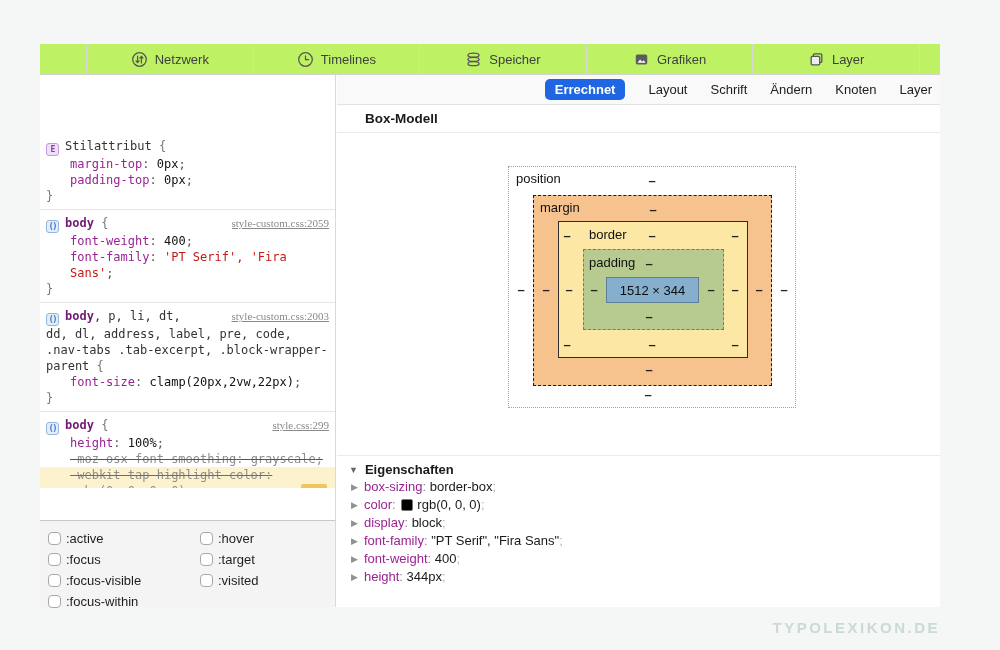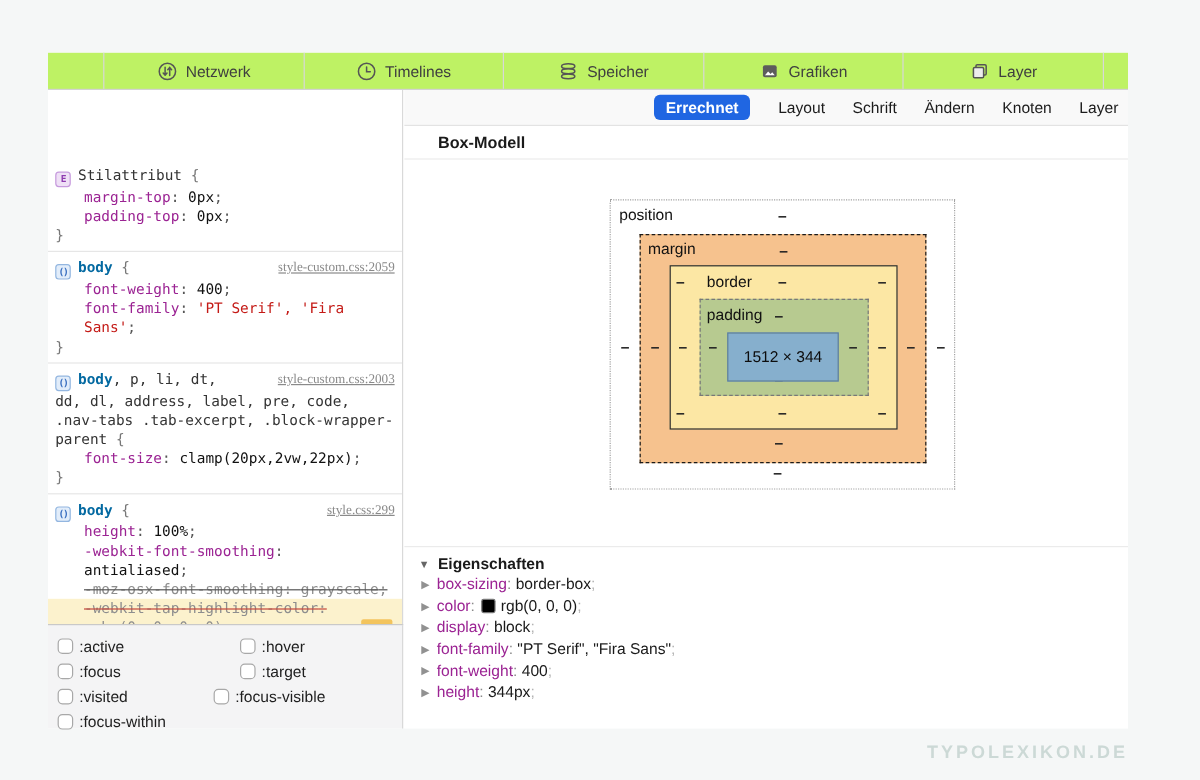--- a/index.html
+++ b/index.html
@@ -31,21 +31,21 @@
                   border-right:1px solid #d9d9d9; overflow:hidden;
                   font-family:"DejaVu Sans Mono", monospace; font-size:12px; line-height:16px; color:#222; }
   .rules-spacer { height:58px; }
   .rule { padding:5px 6px; }
   .rule + .rule { border-top:1px solid #e6e6e6; }
   .badge { display:inline-block; width:13px; height:13px; border-radius:3px; font-size:8px; font-weight:bold;
            text-align:center; line-height:12px; vertical-align:-2px; margin-right:6px; letter-spacing:-1px;
            font-family:"DejaVu Sans Mono", monospace; }
   .badge.elem { color:#8e3bb0; border:1px solid #c69add; background:#efe0f6; }
   .badge.css  { color:#3a6fc0; border:1px solid #93b6e0; background:#e2edfa; }
-  .sel-bold { font-weight:bold; color:#0369a1; }
+  .sel-bold { font-weight:bold; color:#701a75; }
   .sel-rest { color:#333; }
   .brace { color:#777; }
   .src-link { float:right; font-family:Liberation Serif, serif; font-size:11px; color:#8a8a8a;
               text-decoration:underline; white-space:nowrap; overflow:hidden; display:inline-block; }
   .src-link.clip { max-width:108px; }
   .src-link.w140 { width:140px; text-align:right; }
   .decl { padding-left:24px; }
   .prop { color:#9b2393; }
   .colon { color:#555; }
   .val { color:#111; }
@@ -74,21 +74,21 @@
   .bm-title-row { height:28px; line-height:28px; border-bottom:1px solid #ebebeb; padding-left:28px;
                   font-size:13.5px; font-weight:bold; color:#1a1a1a; }
 
   
   .pos-box { position:absolute; left:171px; top:61px; width:288px; height:242px; background:#fff;
              border:1px dotted #a3a3a3; font-size:13px; color:#111; }
   .bm-label { position:absolute; white-space:nowrap; }
   .margin-box  { position:absolute; left:24px; top:28px;  width:239px; height:191px; background:#f6c28e; border:1px dashed #1a1a1a; }
   .border-box  { position:absolute; left:49px; top:54px;  width:190px; height:137px; background:#fce7a4; border:1px solid #2c2c2c; }
   .padding-box { position:absolute; left:74px; top:82px;  width:141px; height:81px;  background:#b7ca90; border:1px dashed #787878; }
-  .content-box { position:absolute; left:97px; top:110px; width:93px;  height:41px;  background:#86afcd; border:1px solid #5f7f96;
+  .content-box { position:absolute; left:97px; top:110px; width:93px;  height:26px;  background:#86afcd; border:1px solid #5f7f96;
                  display:flex; align-items:center; justify-content:center; font-size:13px; color:#0d0d0d; }
   .dash { position:absolute; transform:translate(-50%,-50%); font-weight:bold; color:#222; font-size:13px; }
 
   
   .props { position:absolute; left:0; top:350px; width:603px; border-top:1px solid #ebebeb;
            padding:5px 0 0 12px; font-size:13px; line-height:18px; }
   .props-header { font-weight:bold; color:#1a1a1a; height:17px; }
   .tri-down { display:inline-block; font-size:9px; color:#666; margin-right:7px; vertical-align:1px; }
   .prop-row { height:18px; white-space:nowrap; }
   .tri-right { display:inline-block; font-size:9px; color:#919191; margin:0 6px 0 2px; vertical-align:1px; }
@@ -197,21 +197,20 @@
         </div>
         <div class="decl"><span class="prop">font-size</span><span class="colon">: </span><span class="val">clamp(20px,2vw,22px)</span><span class="semi">;</span></div>
         <div class="brace">}</div>
       </div>
 
       <div class="rule">
         <div>
           <span class="src-link">style.css:299</span><span class="badge css">()</span><span class="sel-bold">body</span><span class="brace"> </span><span class="brace">{</span>
         </div>
         <div class="decl"><span class="prop">height</span><span class="colon">: </span><span class="val">100%</span><span class="semi">;</span></div>
-        <div class="decl"><span class="prop">-webkit-font-smoothing</span><span class="colon">: </span><span class="val">antialiased</span><span class="semi">;</span></div>
         <div class="decl struck"><span class="strike"><span class="prop">-moz-osx-font-smoothing</span><span class="colon">: </span><span class="val">grayscale</span><span class="semi">;</span></span></div>
         <div class="decl struck hl"><span class="strike"><span class="prop">-webkit-tap-highlight-color</span><span class="colon">:</span></span></div>
         <div class="partial-line">
           <span class="ptxt">rgba(0, 0, 0, 0);</span>
           <span class="partial-chip"></span>
         </div>
       </div>
     </div>
 
     <div class="pseudo-panel">
@@ -224,27 +223,27 @@
           <span>:hover</span>
         </div>
       <div class="pseudo-item c1">
           <span class="cb"></span>
           <span>:focus</span>
         </div>
       <div class="pseudo-item c2">
           <span class="cb"></span>
           <span>:target</span>
         </div>
+      <div class="pseudo-item c1">
+          <span class="cb"></span>
+          <span>:focus-visible</span>
+        </div>
       <div class="pseudo-item c2">
           <span class="cb"></span>
           <span>:visited</span>
-        </div>
-      <div class="pseudo-item c1">
-          <span class="cb"></span>
-          <span>:focus-visible</span>
         </div>
       <div class="pseudo-item c1">
           <span class="cb"></span>
           <span>:focus-within</span>
         </div>
     </div>
 
     <div class="right-panel">
       <div class="bm-title-row">Box-Modell</div>
 

